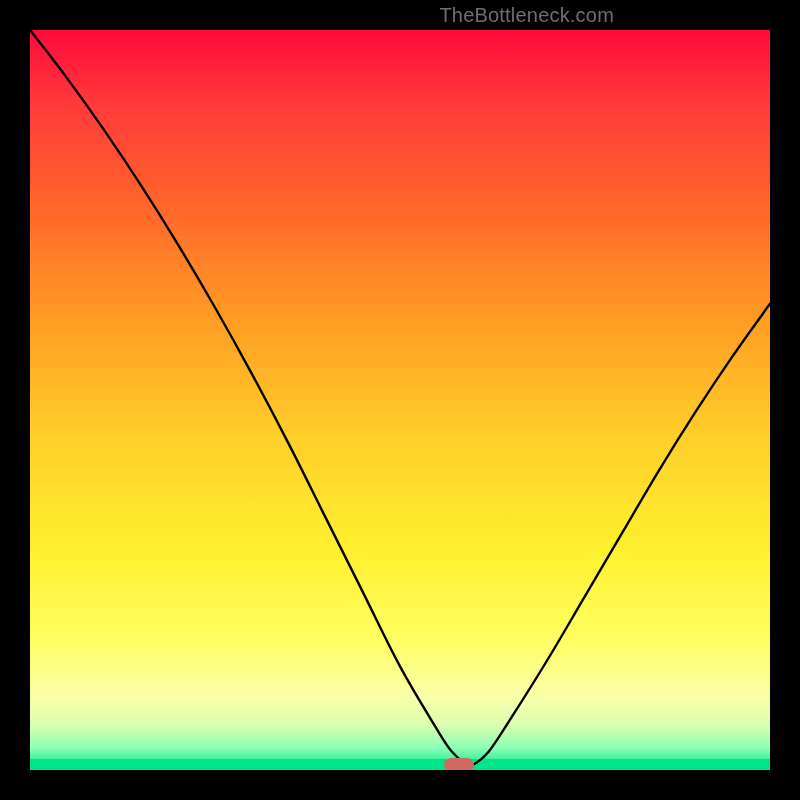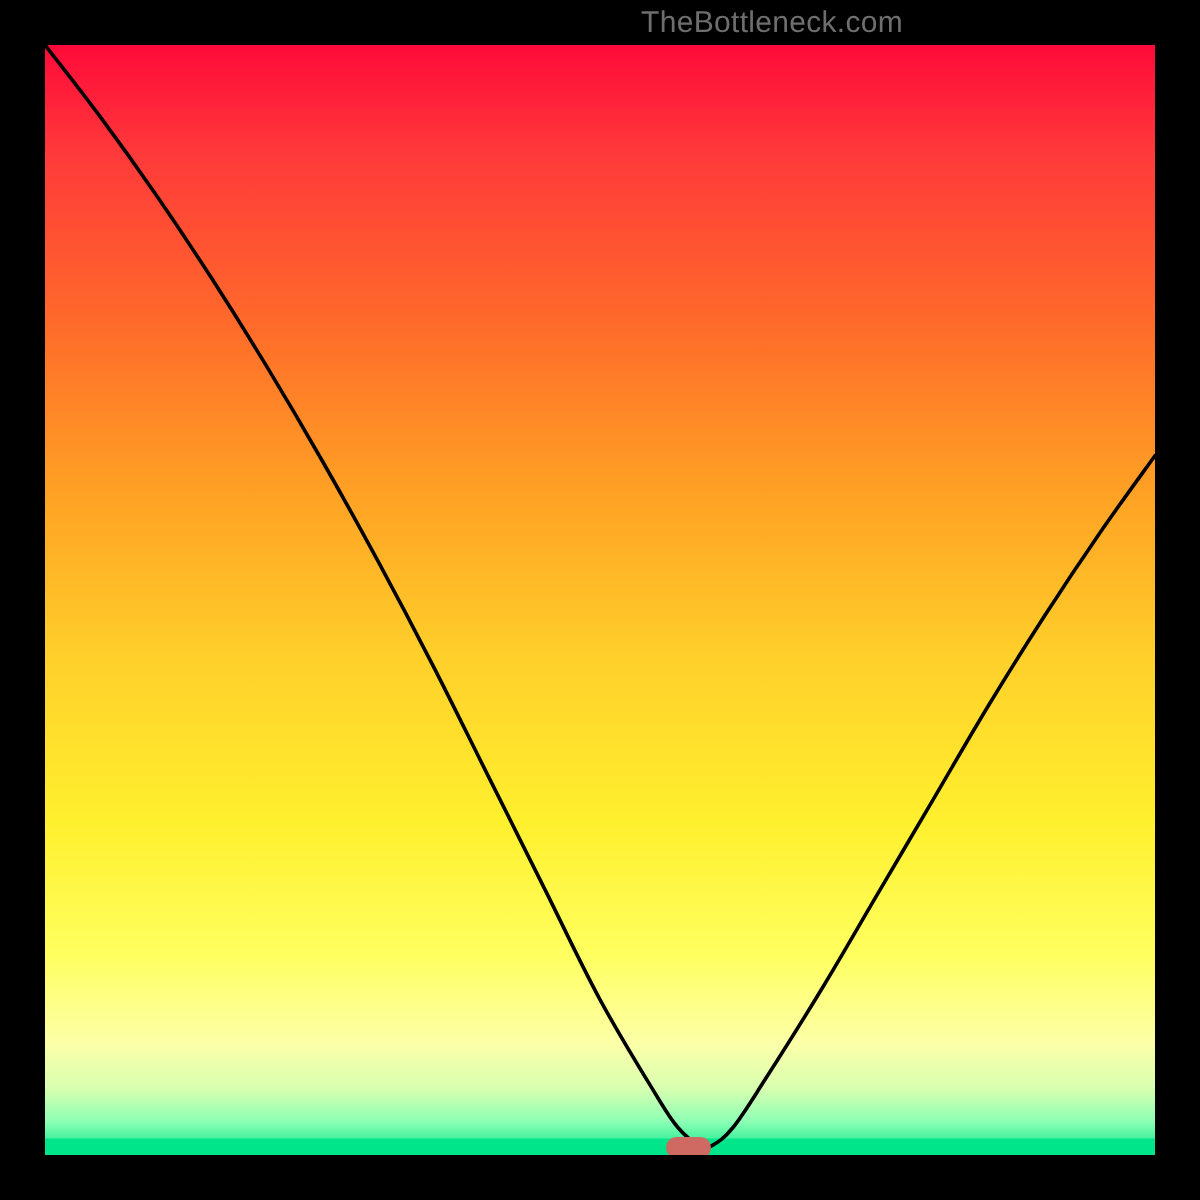--- a/index.html
+++ b/index.html
@@ -9,20 +9,21 @@
     height: 800px;
     background: #000;
     overflow: hidden;
     font-family: Arial, Helvetica, sans-serif;
   }
   .frame {
     position: relative;
     width: 636px;
     height: 800px;
     background: #000;
+    padding-left: 12px;
   }
   .plot-area {
     position: absolute;
     left: 30px;
     top: 30px;
     width: 740px;
     height: 740px;
     overflow: hidden;
   }
   .gradient-bg {

